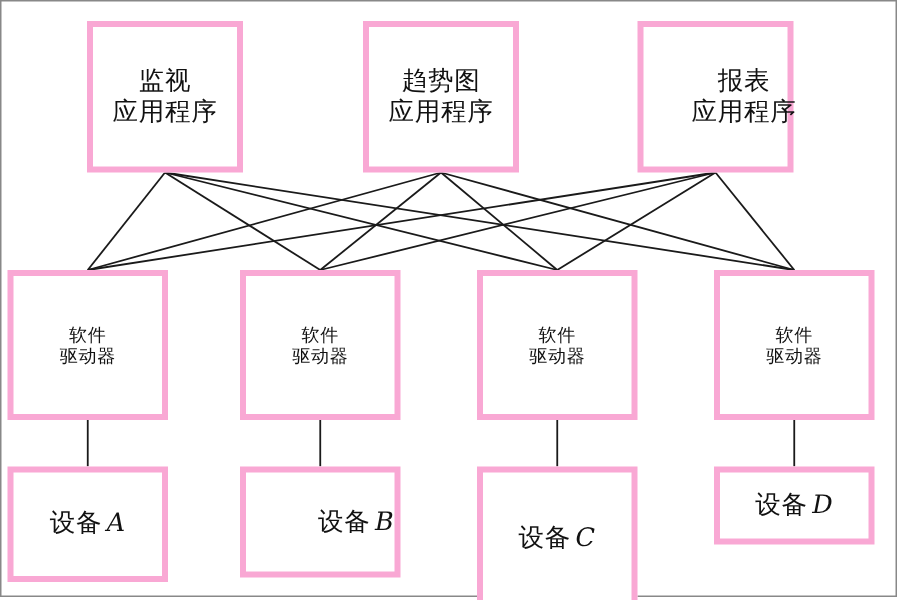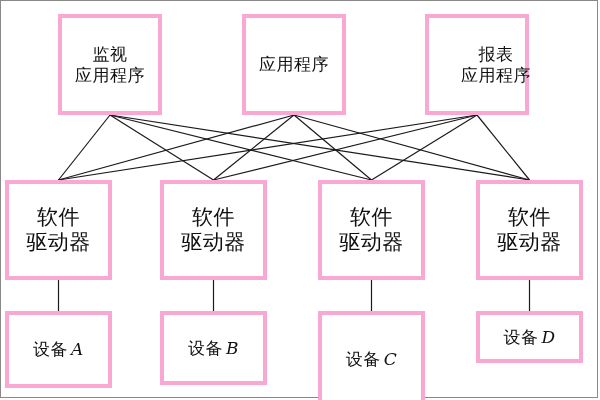--- a/index.html
+++ b/index.html
@@ -41,21 +41,21 @@
   .node .line1, .node .line2 {
     display: block;
     line-height: 1.18;
     white-space: nowrap;
   }
   .app-node {
     font-size: 17px;
     letter-spacing: 0.5px;
   }
   .driver-node {
-    font-size: 21px;
+    font-size: 12px;
     letter-spacing: 0.5px;
   }
   .device-node {
     font-size: 17px;
     letter-spacing: 0.5px;
   }
   .device-node .line1 {
     font-style: normal;
   }
   .dev-letter {
@@ -99,20 +99,21 @@
       <line x1="371.5" y1="280" x2="371.5" y2="311" stroke="#1a1a1a" stroke-width="1.2" shape-rendering="geometricPrecision"></line>
       <line x1="529.5" y1="280" x2="529.5" y2="311" stroke="#1a1a1a" stroke-width="1.2" shape-rendering="geometricPrecision"></line>
     </svg>
 
   <div id="nodes">
       <div class="node app-node" style="left: 58px; top: 14px; width: 104px; height: 101px;">
         <span class="line1">监视</span>
         <span class="line2">应用程序</span>
       </div>
       <div class="node app-node" style="left: 242px; top: 14px; width: 104px; height: 101px;">
+        <span class="line1">趋势图</span>
         <span class="line2">应用程序</span>
       </div>
       <div class="node app-node" style="left: 425px; top: 14px; width: 104px; height: 101px; padding-left: 38px;">
         <span class="line1">报表</span>
         <span class="line2">应用程序</span>
       </div>
       <div class="node driver-node" style="left: 5px; top: 180px; width: 107px; height: 100px;">
         <span class="line1">软件</span>
         <span class="line2">驱动器</span>
       </div>
@@ -124,21 +125,21 @@
         <span class="line1">软件</span>
         <span class="line2">驱动器</span>
       </div>
       <div class="node driver-node" style="left: 476px; top: 180px; width: 107px; height: 100px;">
         <span class="line1">软件</span>
         <span class="line2">驱动器</span>
       </div>
       <div class="node device-node" style="left: 5px; top: 311px; width: 107px; height: 77px;">
         <span class="line1"><span>设备</span><span class="dev-letter">A</span></span>
       </div>
-      <div class="node device-node" style="left: 160px; top: 311px; width: 107px; height: 74px;">
+      <div class="node device-node" style="left: 160px; top: 311px; width: 107px; height: 74px; align-items: flex-end;">
         <span class="line1"><span>设备</span><span class="dev-letter">B</span></span>
       </div>
       <div class="node device-node" style="left: 318px; top: 311px; width: 107px; height: 96px;">
         <span class="line1"><span>设备</span><span class="dev-letter">C</span></span>
       </div>
       <div class="node device-node" style="left: 476px; top: 311px; width: 107px; height: 52px;">
         <span class="line1"><span>设备</span><span class="dev-letter">D</span></span>
       </div>
     </div>
 

